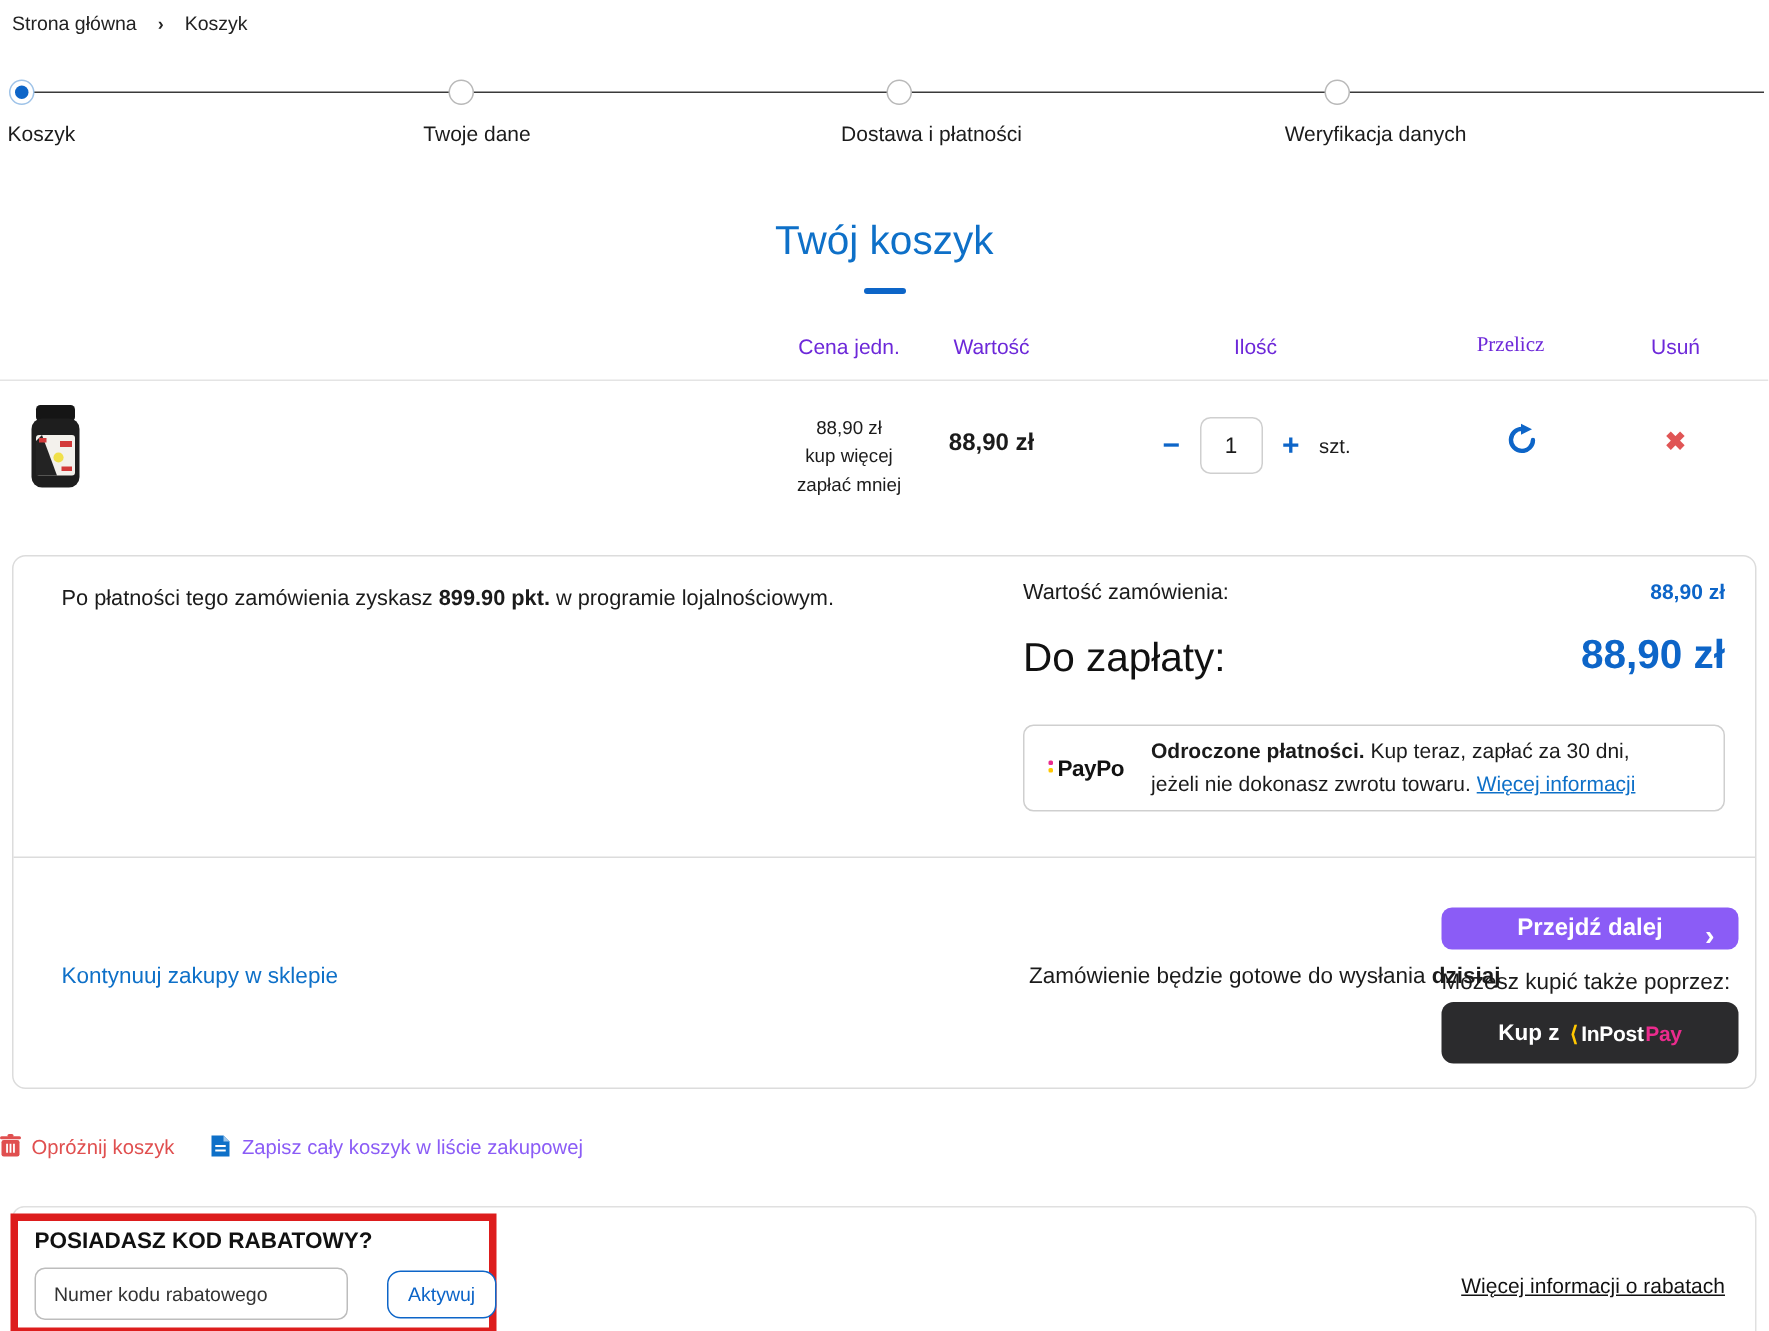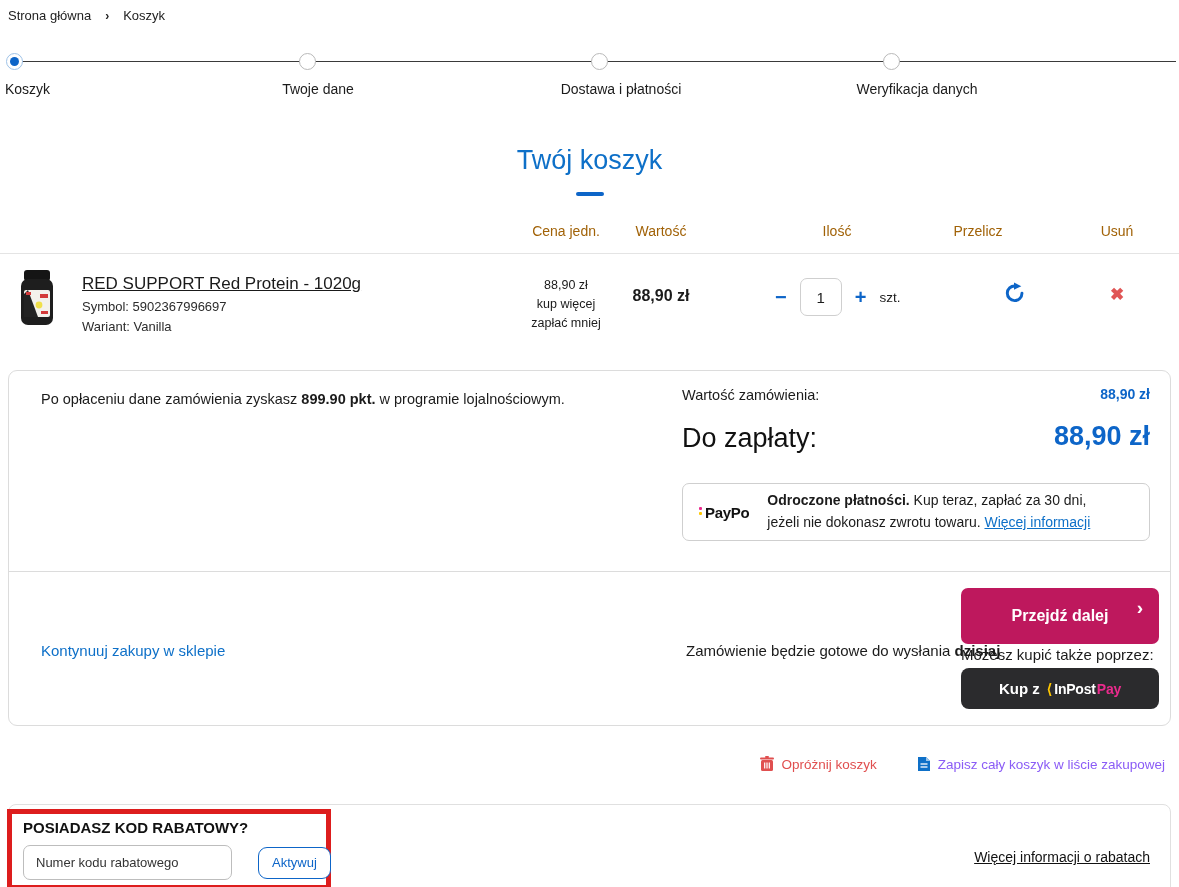--- a/index.html
+++ b/index.html
@@ -15,21 +15,21 @@
   .step-circle.active { border-color:#9fc3e8; display:flex; align-items:center; justify-content:center; }
   .step-circle.active::after { content:""; width:9px; height:9px; border-radius:50%; background:#0d65c8; }
   .step-label { position:absolute; top:32px; font-size:14px; color:#1b1b1b; white-space:nowrap; }
   .step-label.centered { transform:translateX(-50%); }
 
   .page-title { text-align:center; margin-top:34px; font-size:27px; color:#0e70c8; font-weight:400; }
   .title-underline { width:28px; height:4px; background:#0d65c8; border-radius:2px; margin:16px auto 0; }
 
   
   .cart-header { position:relative; height:48px; border-bottom:1px solid #e4e4e4; margin-top:10px; }
-  .cart-header .col { position:absolute; bottom:14px; transform:translateX(-50%); font-size:14px; color:#a16207; white-space:nowrap; }
+  .cart-header .col { position:absolute; bottom:14px; transform:translateX(-50%); font-size:14px; color:#6d28d9; white-space:nowrap; }
   .cart-row { position:relative; height:98px; }
   .prod-img { position:absolute; left:16px; top:14px; }
   .prod-info { position:absolute; left:82px; top:20px; }
   .prod-name { font-size:17px; color:#1a1a1a; text-decoration:underline; font-weight:500; cursor:pointer; }
   .prod-meta { font-size:13px; color:#2c2c2c; margin-top:5px; }
   .cell-center { position:absolute; transform:translateX(-50%); text-align:center; }
   .unit-price { top:22px; font-size:12.5px; line-height:1.5; color:#1b1b1b; }
   .row-value { top:33px; font-size:16px; font-weight:bold; white-space:nowrap; }
   .qty-group { position:absolute; left:775px; top:24px; display:flex; align-items:center; gap:13px; }
   .qty-btn { color:#0d65c8; font-size:20px; font-weight:bold; cursor:pointer; line-height:1; }
@@ -49,31 +49,31 @@
   .paypo-box { position:absolute; left:673px; right:20px; top:112px; height:58px; border:1px solid #cfcfcf; border-radius:7px; display:flex; align-items:center; padding:0 16px; gap:18px; }
   .paypo-logo { display:flex; align-items:center; gap:1px; font-weight:bold; font-size:15px; color:#121212; letter-spacing:-0.3px; }
   .paypo-dots { display:inline-flex; flex-direction:column; gap:2px; margin:0 2px 3px 0; }
   .paypo-dots i { width:3px; height:3px; border-radius:1px; display:block; }
   .paypo-text { font-size:14px; line-height:1.55; }
   .blue-link { color:#0e70c8; text-decoration:underline; cursor:pointer; }
   .summary-divider { border-top:1px solid #dcdcdc; }
   .summary-bottom { position:relative; height:153px; }
   .continue-link { position:absolute; left:32px; top:70px; font-size:15px; color:#0e70c8; cursor:pointer; }
   .ready-text { position:absolute; left:677px; top:70px; font-size:15px; }
-  .proceed-btn { position:absolute; left:952px; top:16px; width:198px; height:56px; background:#be185d; border:none; border-radius:7px; color:#fff; font-size:16px; font-weight:bold; cursor:pointer; display:flex; align-items:center; justify-content:center; font-family:"Liberation Sans",sans-serif; }
+  .proceed-btn { position:absolute; left:952px; top:33px; width:198px; height:28px; background:#8b5cf6; border:none; border-radius:7px; color:#fff; font-size:16px; font-weight:bold; cursor:pointer; display:flex; align-items:center; justify-content:center; font-family:"Liberation Sans",sans-serif; }
   .proceed-btn .chev { position:absolute; right:16px; font-size:19px; font-weight:bold; top:9px; }
   .also-label { position:absolute; left:952px; top:74px; font-size:15px; }
   .inpost-btn { position:absolute; left:952px; top:96px; width:198px; height:41px; background:#2b2b2d; border:none; border-radius:8px; cursor:pointer; display:flex; align-items:center; justify-content:center; gap:7px; font-family:"Liberation Sans",sans-serif; }
   .inpost-kupz { color:#ffffff; font-weight:bold; font-size:15px; }
   .inpost-glyph { color:#ffc700; font-size:14px; font-weight:bold; }
   .inpost-white { color:#fff; font-size:14px; font-weight:bold; letter-spacing:-0.2px; }
   .inpost-pink { color:#ea2b8d; font-size:14px; font-weight:bold; letter-spacing:-0.2px; }
 
   
-  .actions-row { display:flex; justify-content:flex-end; align-items:center; gap:40px; margin:30px 14px 0 0;padding-left:20px; }
+  .actions-row { display:flex; align-items:center; gap:24px; margin:30px 14px 0 0; }
   .action { display:flex; align-items:center; gap:7px; font-size:13.5px; cursor:pointer; }
   .action.red { color:#e04f4f; }
   .action.blue { color:#8b5cf6; }
 
   
   .discount-section { position:relative; margin:32px 8px 0; height:93px; border:1px solid #e0e0e0; border-radius:8px; }
   .red-highlight { position:absolute; left:-2px; top:4px; width:324px; height:81px; border:5px solid #dd1d1d; }
   .discount-title { position:absolute; left:14px; top:14px; font-size:15px; font-weight:bold; color:#111; }
   .discount-form { position:absolute; left:14px; top:40px; display:flex; gap:26px; align-items:center; }
   .discount-input { width:209px; height:35px; border:1px solid #bdbdbd; border-radius:7px; padding:0 12px; font-size:13px; color:#222; font-family:"Liberation Sans",sans-serif; }
@@ -102,42 +102,37 @@
   <div class="step-label centered" style="left:917px;">Weryfikacja danych</div>
 </div>
 
 <h1 class="page-title">Twój koszyk</h1>
 <div class="title-underline"></div>
 
 <div class="cart-header">
   <div class="col" style="left:566px;">Cena jedn.</div>
   <div class="col" style="left:661px;">Wartość</div>
   <div class="col" style="left:837px;">Ilość</div>
-  <div class="col" style="left:978px;">Przelicz</div>
+  <div class="col" style="left:1007px;font-family:Liberation Serif, serif;">Przelicz</div>
   <div class="col" style="left:1117px;">Usuń</div>
 </div>
 
 <div class="cart-row">
   <div class="prod-img">
     <svg width="42" height="62" viewBox="0 0 42 62">
       <rect x="8" y="2" width="26" height="11" rx="3" fill="#151515"></rect>
       <rect x="5" y="11" width="32" height="46" rx="7" fill="#1e1e1e"></rect>
       <rect x="8" y="22" width="26" height="27" rx="2" fill="#f3f1ec"></rect>
       <path d="M12 22 L22 49 L8 49 L8 26 Z" fill="#232323"></path>
       <rect x="24" y="26" width="8" height="4" fill="#d33a3a"></rect>
       <circle cx="23" cy="37" r="3.4" fill="#f0e04a"></circle>
       <rect x="25" y="43" width="7" height="3" fill="#d33a3a"></rect>
       <rect x="10" y="24" width="5" height="3" fill="#d33a3a"></rect>
     </svg>
   </div>
-  <div class="prod-info">
-    <a class="prod-name">RED SUPPORT Red Protein - 1020g</a>
-    <div class="prod-meta">Symbol: 5902367996697</div>
-    <div class="prod-meta">Wariant: Vanilla</div>
-  </div>
   <div class="cell-center unit-price" style="left:566px;">
     <div>88,90 zł</div>
     <div>kup więcej</div>
     <div>zapłać mniej</div>
   </div>
   <div class="cell-center row-value" style="left:661px;">88,90 zł</div>
   <div class="qty-group">
     <span class="qty-btn">−</span>
     <input class="qty-input" value="1" style="">
     <span class="qty-btn">+</span>
@@ -148,21 +143,21 @@
       <path d="M13 4.3 a8 8 0 1 0 7.7 8" fill="none" stroke="#0d65c8" stroke-width="3.2" stroke-linecap="round"></path>
       <polygon points="12,0.5 20,4.5 12,8.5" fill="#0d65c8"></polygon>
     </svg>
   </div>
   <div class="icon-btn remove-x" style="left:1117px;">✖</div>
 </div>
 
 <div class="summary-box">
   <div class="summary-top">
     <div class="loyalty">
-      <span>Po opłaceniu dane zamówienia zyskasz </span><b>899.90 pkt.</b><span> w programie lojalnościowym.</span>
+      <span>Po płatności tego zamówienia zyskasz </span><b>899.90 pkt.</b><span> w programie lojalnościowym.</span>
     </div>
     <div class="order-value-label">Wartość zamówienia:</div>
     <div class="order-value">88,90 zł</div>
     <div class="topay-label">Do zapłaty:</div>
     <div class="topay-value">88,90 zł</div>
     <div class="paypo-box">
       <div class="paypo-logo">
         <span class="paypo-dots">
             <i style="background:#ea2b8d;"></i>
             <i style="background:#ffc700;"></i>

